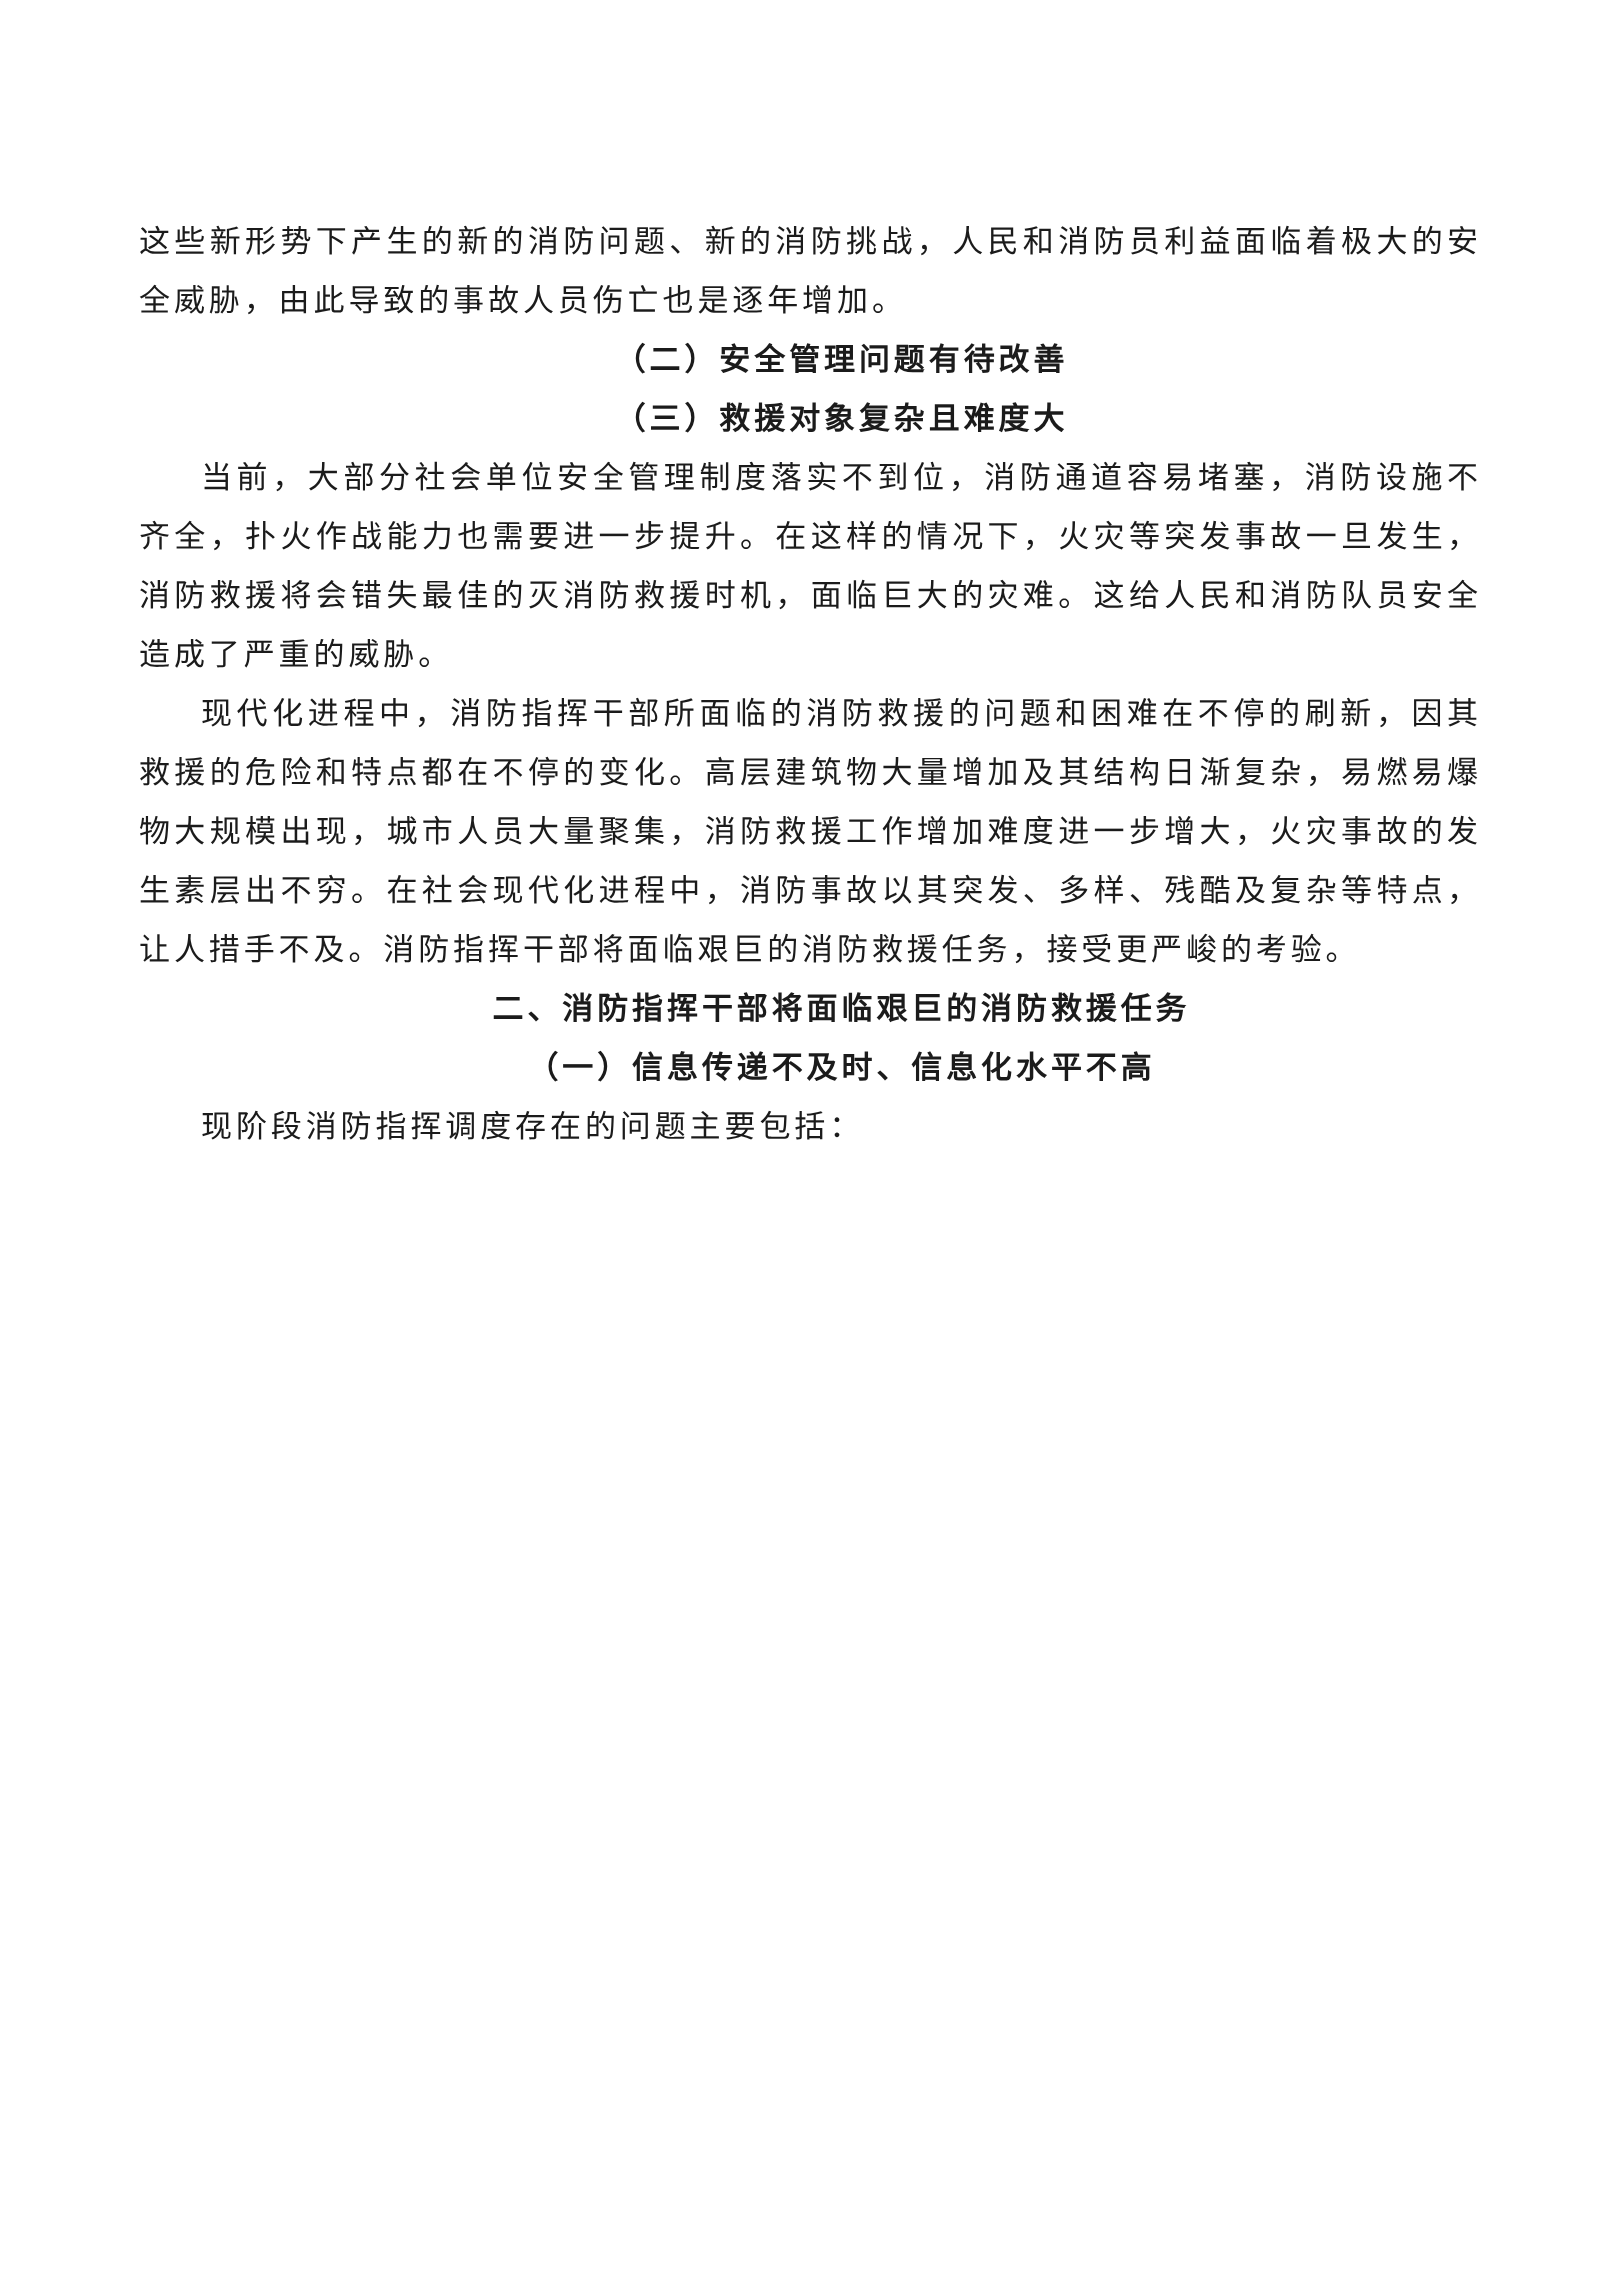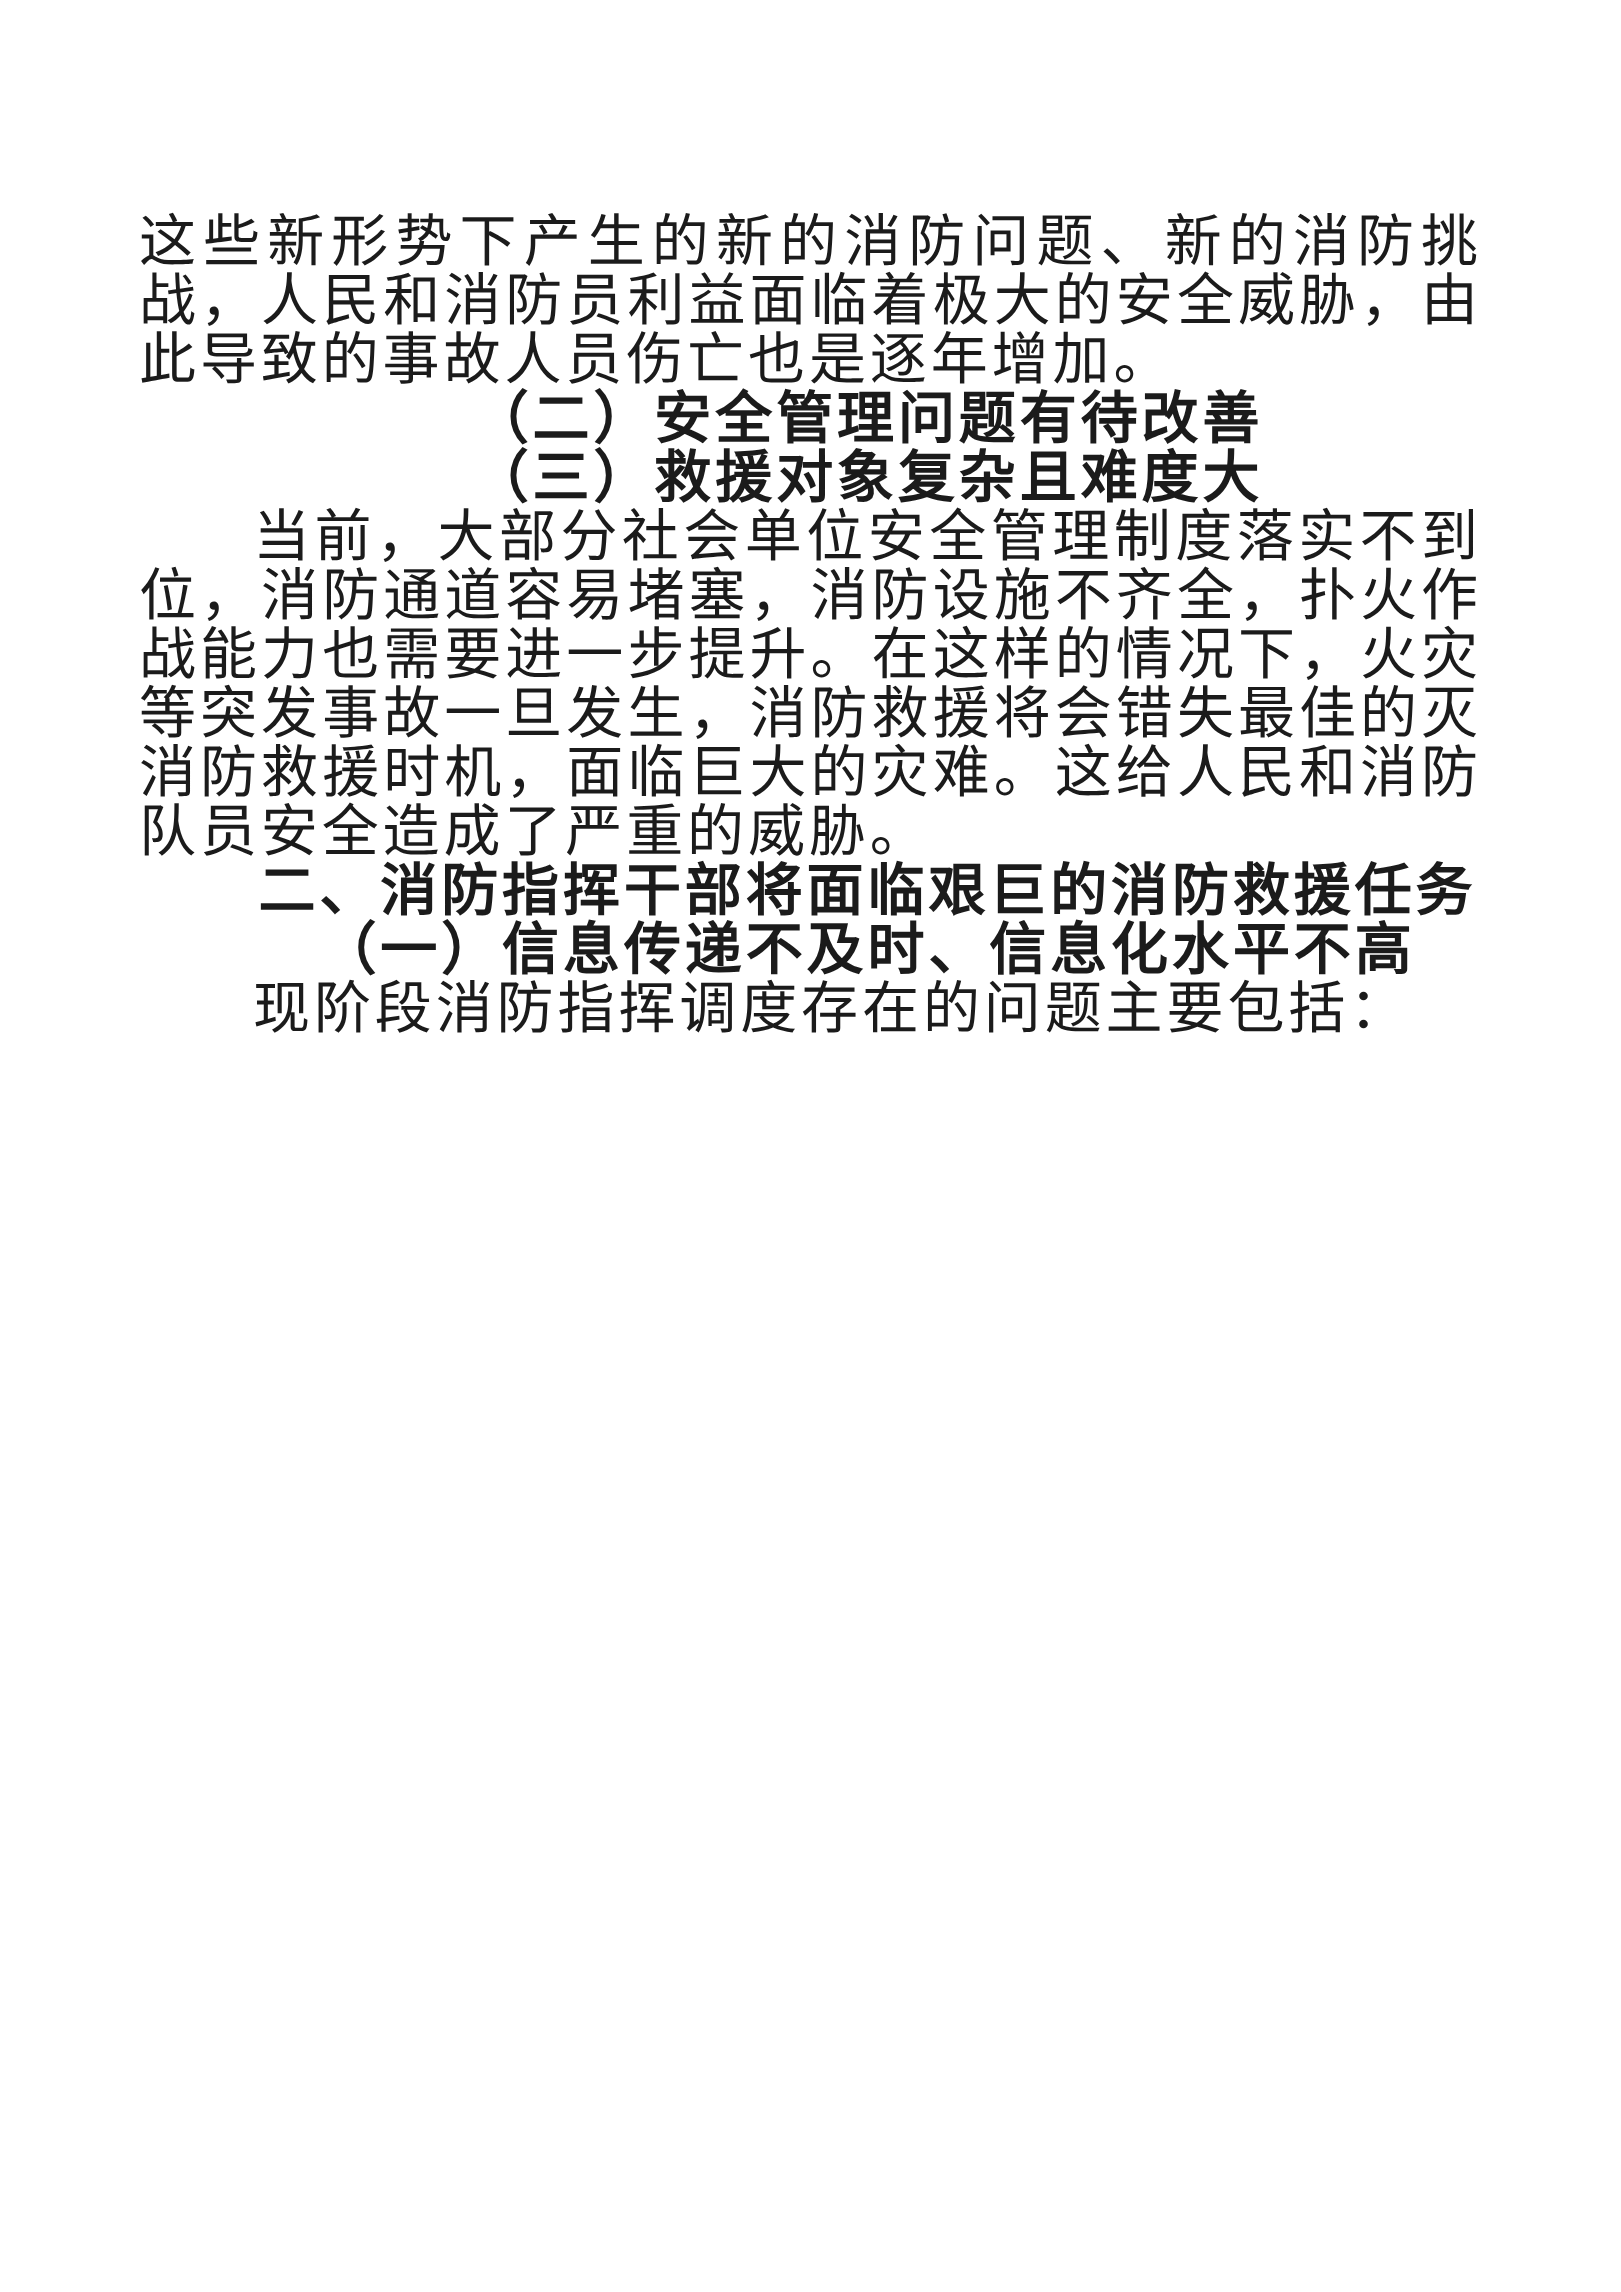--- a/index.html
+++ b/index.html
@@ -14,21 +14,21 @@
     margin: 0 auto;
     background: #ffffff;
     box-sizing: border-box;
     padding: 212px 139px 0 139px;
     font-family: "Liberation Serif", serif;
     color: #1b1b1b;
     overflow: hidden;
   }
   .para {
     margin: 0;
-    font-size: 57px;
+    font-size: 31px;
     line-height: 59px;
     letter-spacing: 3.9px;
     text-align: justify;
     text-justify: inter-ideograph;
     word-break: break-all;
   }
   .para.indent {
     text-indent: 2em;
   }
   .para.heading {
@@ -38,18 +38,19 @@
 </style>
 </head>
 <body>
 
 <div class="page">
   <div>
       <p class="para body">这些新形势下产生的新的消防问题、新的消防挑战，人民和消防员利益面临着极大的安全威胁，由此导致的事故人员伤亡也是逐年增加。</p>
       <p class="para heading indent">（二）安全管理问题有待改善</p>
       <p class="para heading indent">（三）救援对象复杂且难度大</p>
       <p class="para body indent">当前，大部分社会单位安全管理制度落实不到位，消防通道容易堵塞，消防设施不齐全，扑火作战能力也需要进一步提升。在这样的情况下，火灾等突发事故一旦发生，消防救援将会错失最佳的灭消防救援时机，面临巨大的灾难。这给人民和消防队员安全造成了严重的威胁。</p>
+      <p class="para body indent">现代化进程中，消防指挥干部所面临的消防救援的问题和困难在不停的刷新，因其救援的危险和特点都在不停的变化。高层建筑物大量增加及其结构日渐复杂，易燃易爆物大规模出现，城市人员大量聚集，消防救援工作增加难度进一步增大，火灾事故的发生素层出不穷。在社会现代化进程中，消防事故以其突发、多样、残酷及复杂等特点，让人措手不及。消防指挥干部将面临艰巨的消防救援任务，接受更严峻的考验。</p>
       <p class="para heading indent">二、消防指挥干部将面临艰巨的消防救援任务</p>
       <p class="para heading indent">（一）信息传递不及时、信息化水平不高</p>
       <p class="para body indent">现阶段消防指挥调度存在的问题主要包括：</p>
     </div>
 </div>
 
 
 </body></html>

